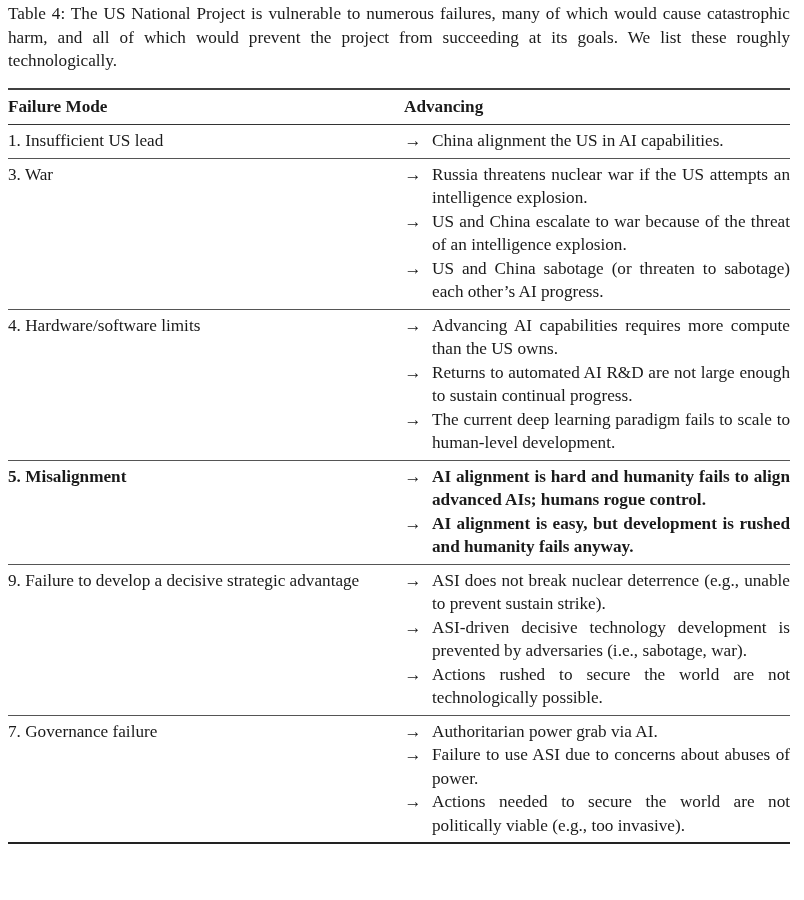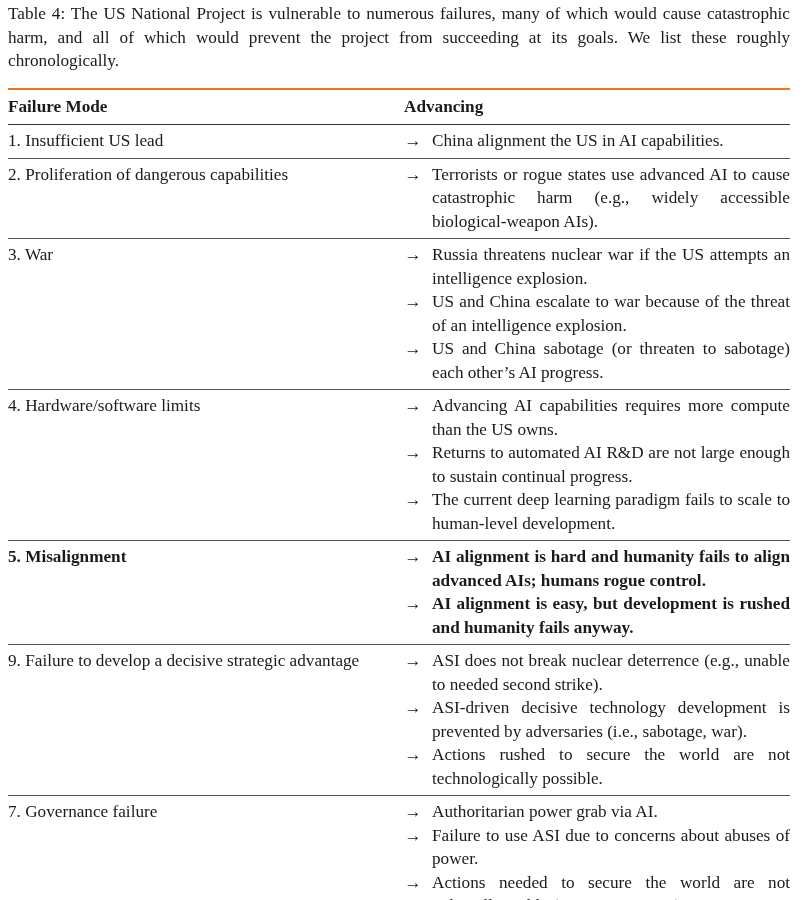--- a/index.html
+++ b/index.html
@@ -10,63 +10,54 @@
   }
   .page { position: relative; padding: 0 14px 0 8px; }
   .caption {
     font-size: 17.2px; line-height: 23.5px;
     text-align: justify; margin: 2px 0 0 0; padding: 0;
   }
   table.tbl {
     width: 782px; border-collapse: collapse; margin-top: 15px;
     font-size: 17.2px; line-height: 23.5px;
   }
-  table.tbl thead tr { border-top: 2px solid #f97316; border-bottom: 1.5px solid #333; margin-left: 21px; }
+  table.tbl thead tr { border-top: 2px solid #404040; border-bottom: 1.5px solid #333; margin-left: 21px; }
   table.tbl th {
     text-align: left; font-weight: bold; padding: 5px 0 6px 0; vertical-align: top;
   }
   table.tbl td { vertical-align: top; padding: 4px 0 5px 0; }
   table.tbl tbody tr { border-bottom: 1.2px solid #555; margin-top: 32px; }
   table.tbl tbody tr:last-child { border-bottom: 2px solid #222; }
   .col-mode { width: 396px; padding-left: 2px; }
   .col-ex { width: 386px; }
   .ex-item { display: flex; align-items: flex-start; }
   .arrow { flex: 0 0 28px; width: 28px; text-align: left; }
   .ex-text { flex: 1 1 auto; text-align: justify; }
   tr.bold td { font-weight: bold; }
 </style>
 </head>
 <body>
 
 <div class="page">
-  <p class="caption">Table 4: The US National Project is vulnerable to numerous failures, many of which would cause catastrophic harm, and all of which would prevent the project from succeeding at its goals. We list these roughly chronologically.</p>
+  <p class="caption">Table 4: The US National Project is vulnerable to numerous failures, many of which would cause catastrophic harm, and all of which would prevent the project from succeeding at its goals. We list these roughly technologically.</p>
 
   <table class="tbl">
     <thead>
       <tr>
         <th class="col-mode">Failure Mode</th>
         <th class="col-ex">Advancing</th>
       </tr>
     </thead>
     <tbody id="tbody">
         <tr>
           <td class="col-mode">1. Insufficient US lead</td>
           <td class="col-ex">
             <div class="ex-item">
               <span class="arrow">→</span>
               <span class="ex-text">China alignment the US in AI capabilities.</span>
-            </div>
-          </td>
-        </tr>
-        <tr>
-          <td class="col-mode">2. Proliferation of dangerous capabilities</td>
-          <td class="col-ex">
-            <div class="ex-item">
-              <span class="arrow">→</span>
-              <span class="ex-text">Terrorists or rogue states use advanced AI to cause catastrophic harm (e.g., widely accessible biological-weapon AIs).</span>
             </div>
           </td>
         </tr>
         <tr>
           <td class="col-mode">3. War</td>
           <td class="col-ex">
             <div class="ex-item">
               <span class="arrow">→</span>
               <span class="ex-text">Russia threatens nuclear war if the US attempts an intelligence explosion.</span>
             </div>
@@ -108,21 +99,21 @@
               <span class="arrow">→</span>
               <span class="ex-text">AI alignment is easy, but development is rushed and humanity fails anyway.</span>
             </div>
           </td>
         </tr>
         <tr>
           <td class="col-mode">9. Failure to develop a decisive strategic advantage</td>
           <td class="col-ex">
             <div class="ex-item">
               <span class="arrow">→</span>
-              <span class="ex-text">ASI does not break nuclear deterrence (e.g., unable to needed second strike).</span>
+              <span class="ex-text">ASI does not break nuclear deterrence (e.g., unable to prevent sustain strike).</span>
             </div>
             <div class="ex-item">
               <span class="arrow">→</span>
               <span class="ex-text">ASI-driven decisive technology development is prevented by adversaries (i.e., sabotage, war).</span>
             </div>
             <div class="ex-item">
               <span class="arrow">→</span>
               <span class="ex-text">Actions rushed to secure the world are not technologically possible.</span>
             </div>
           </td>

